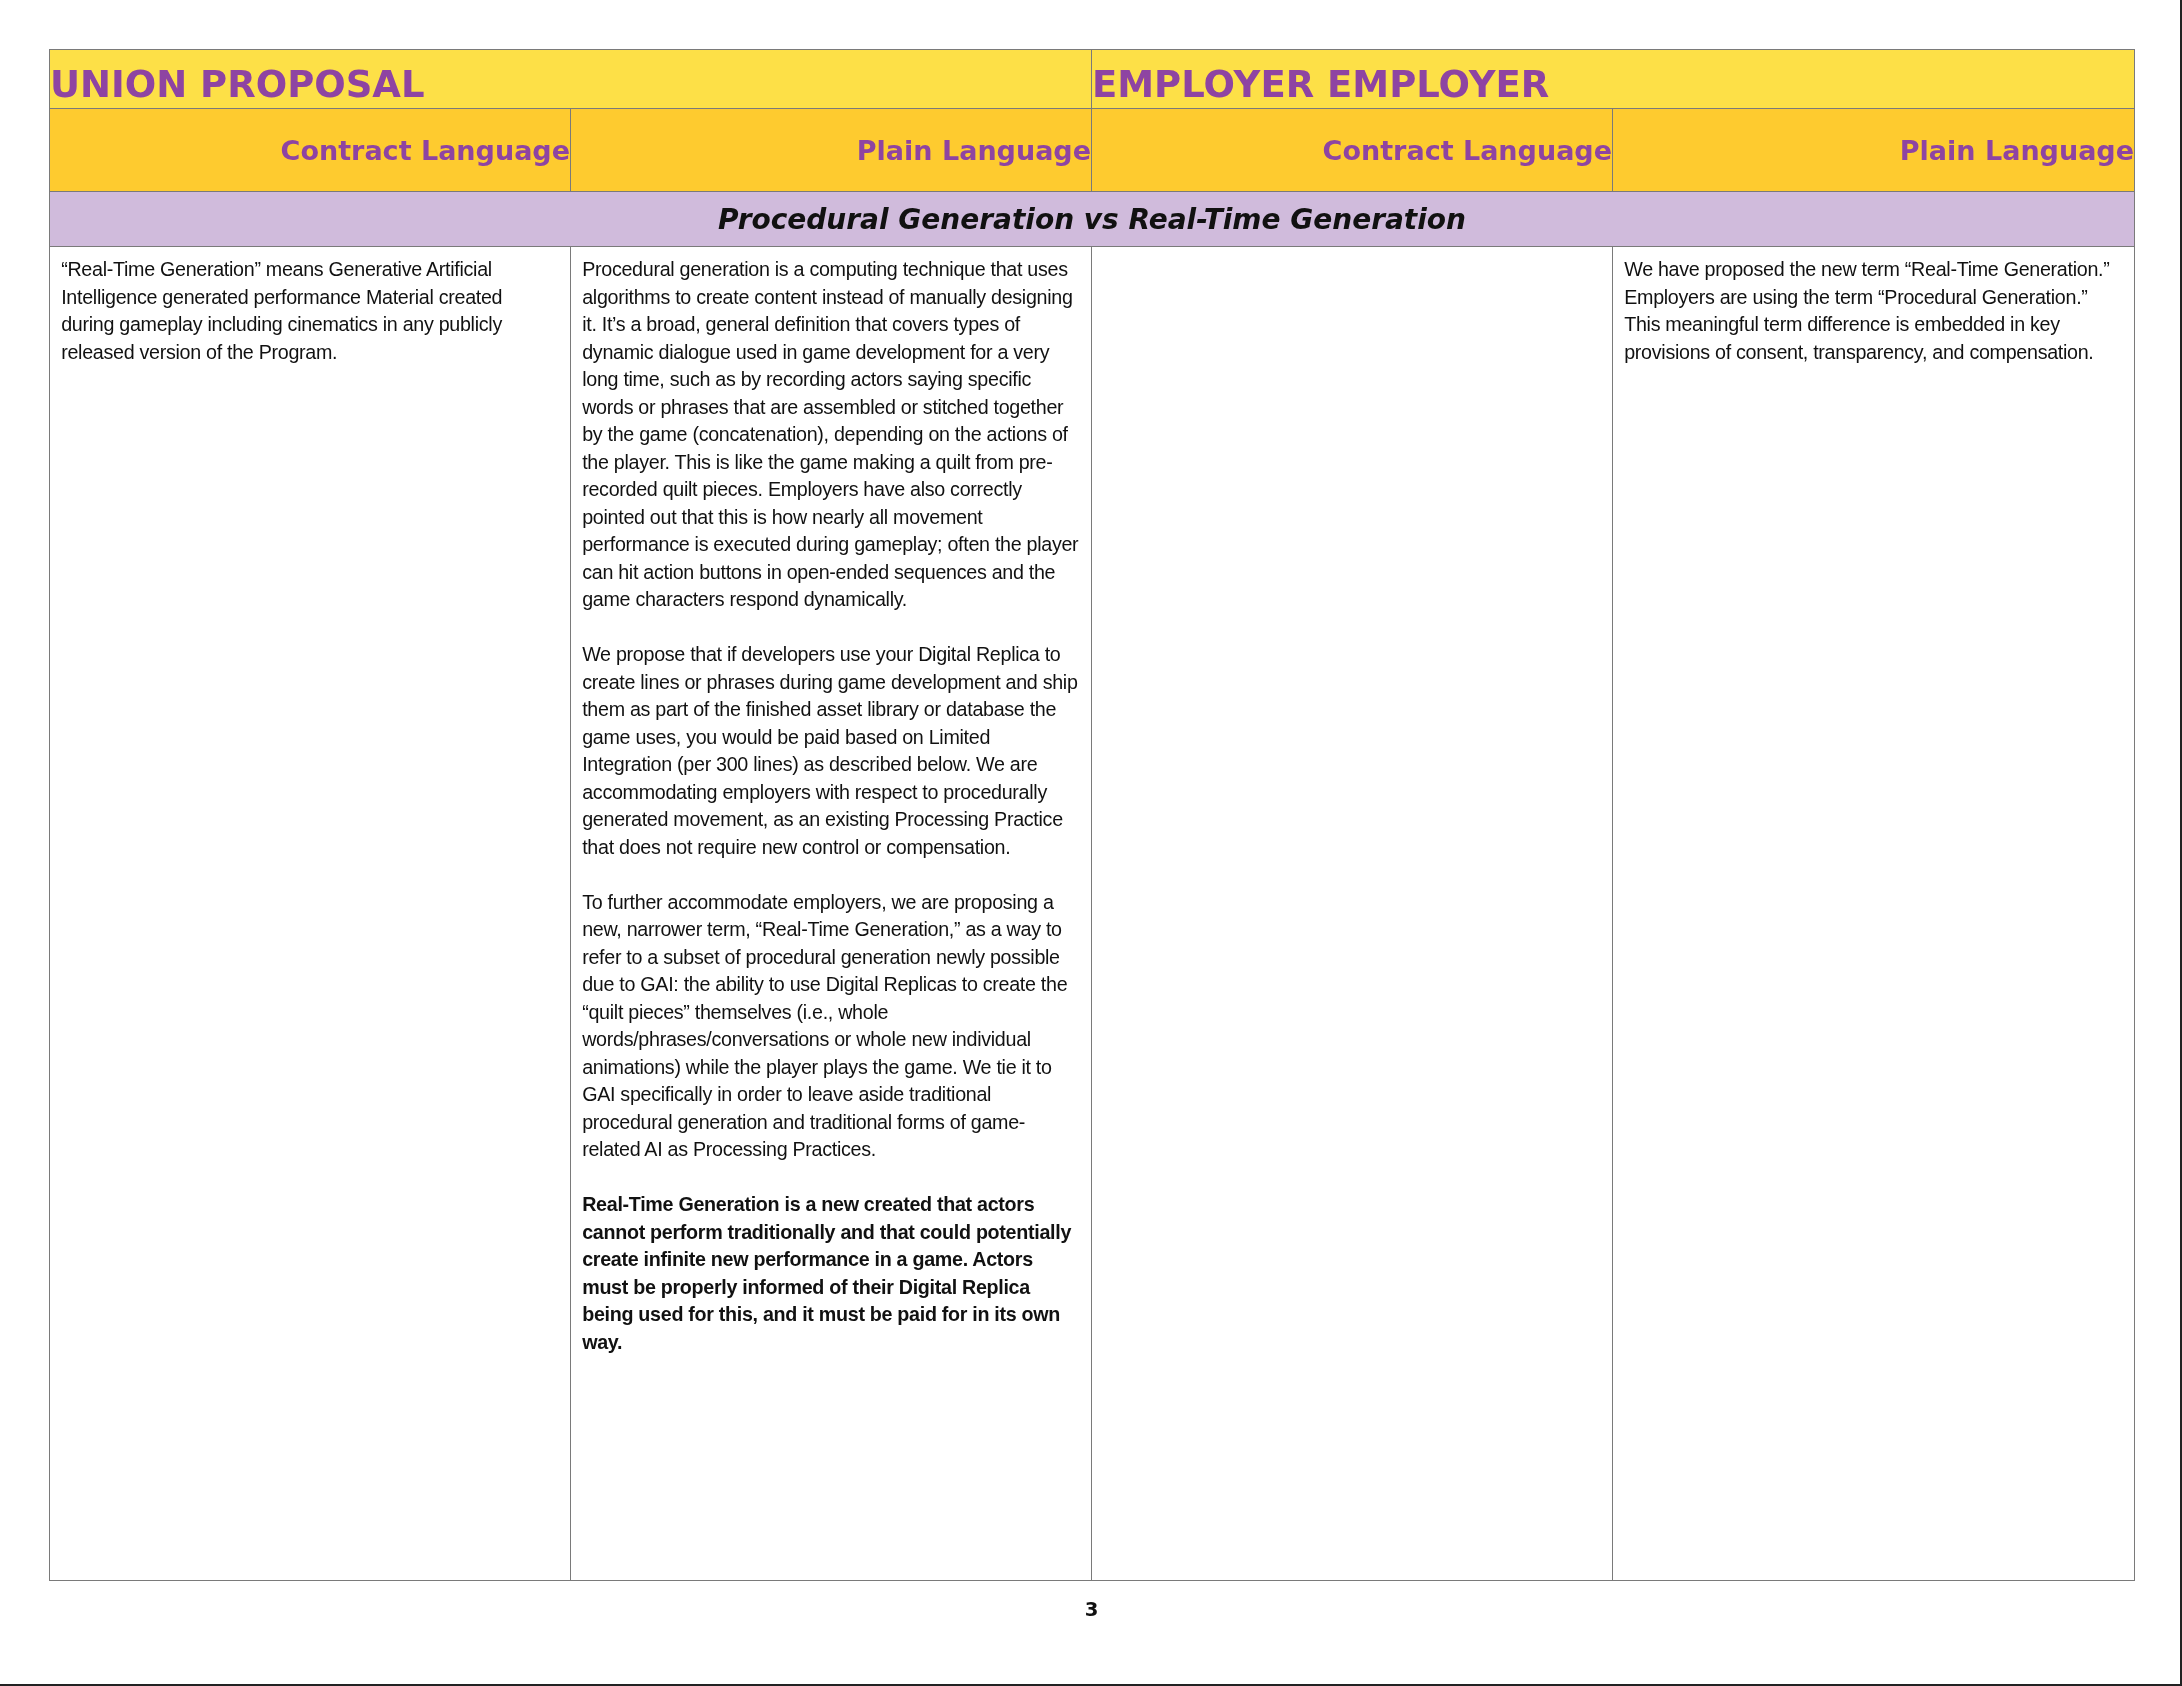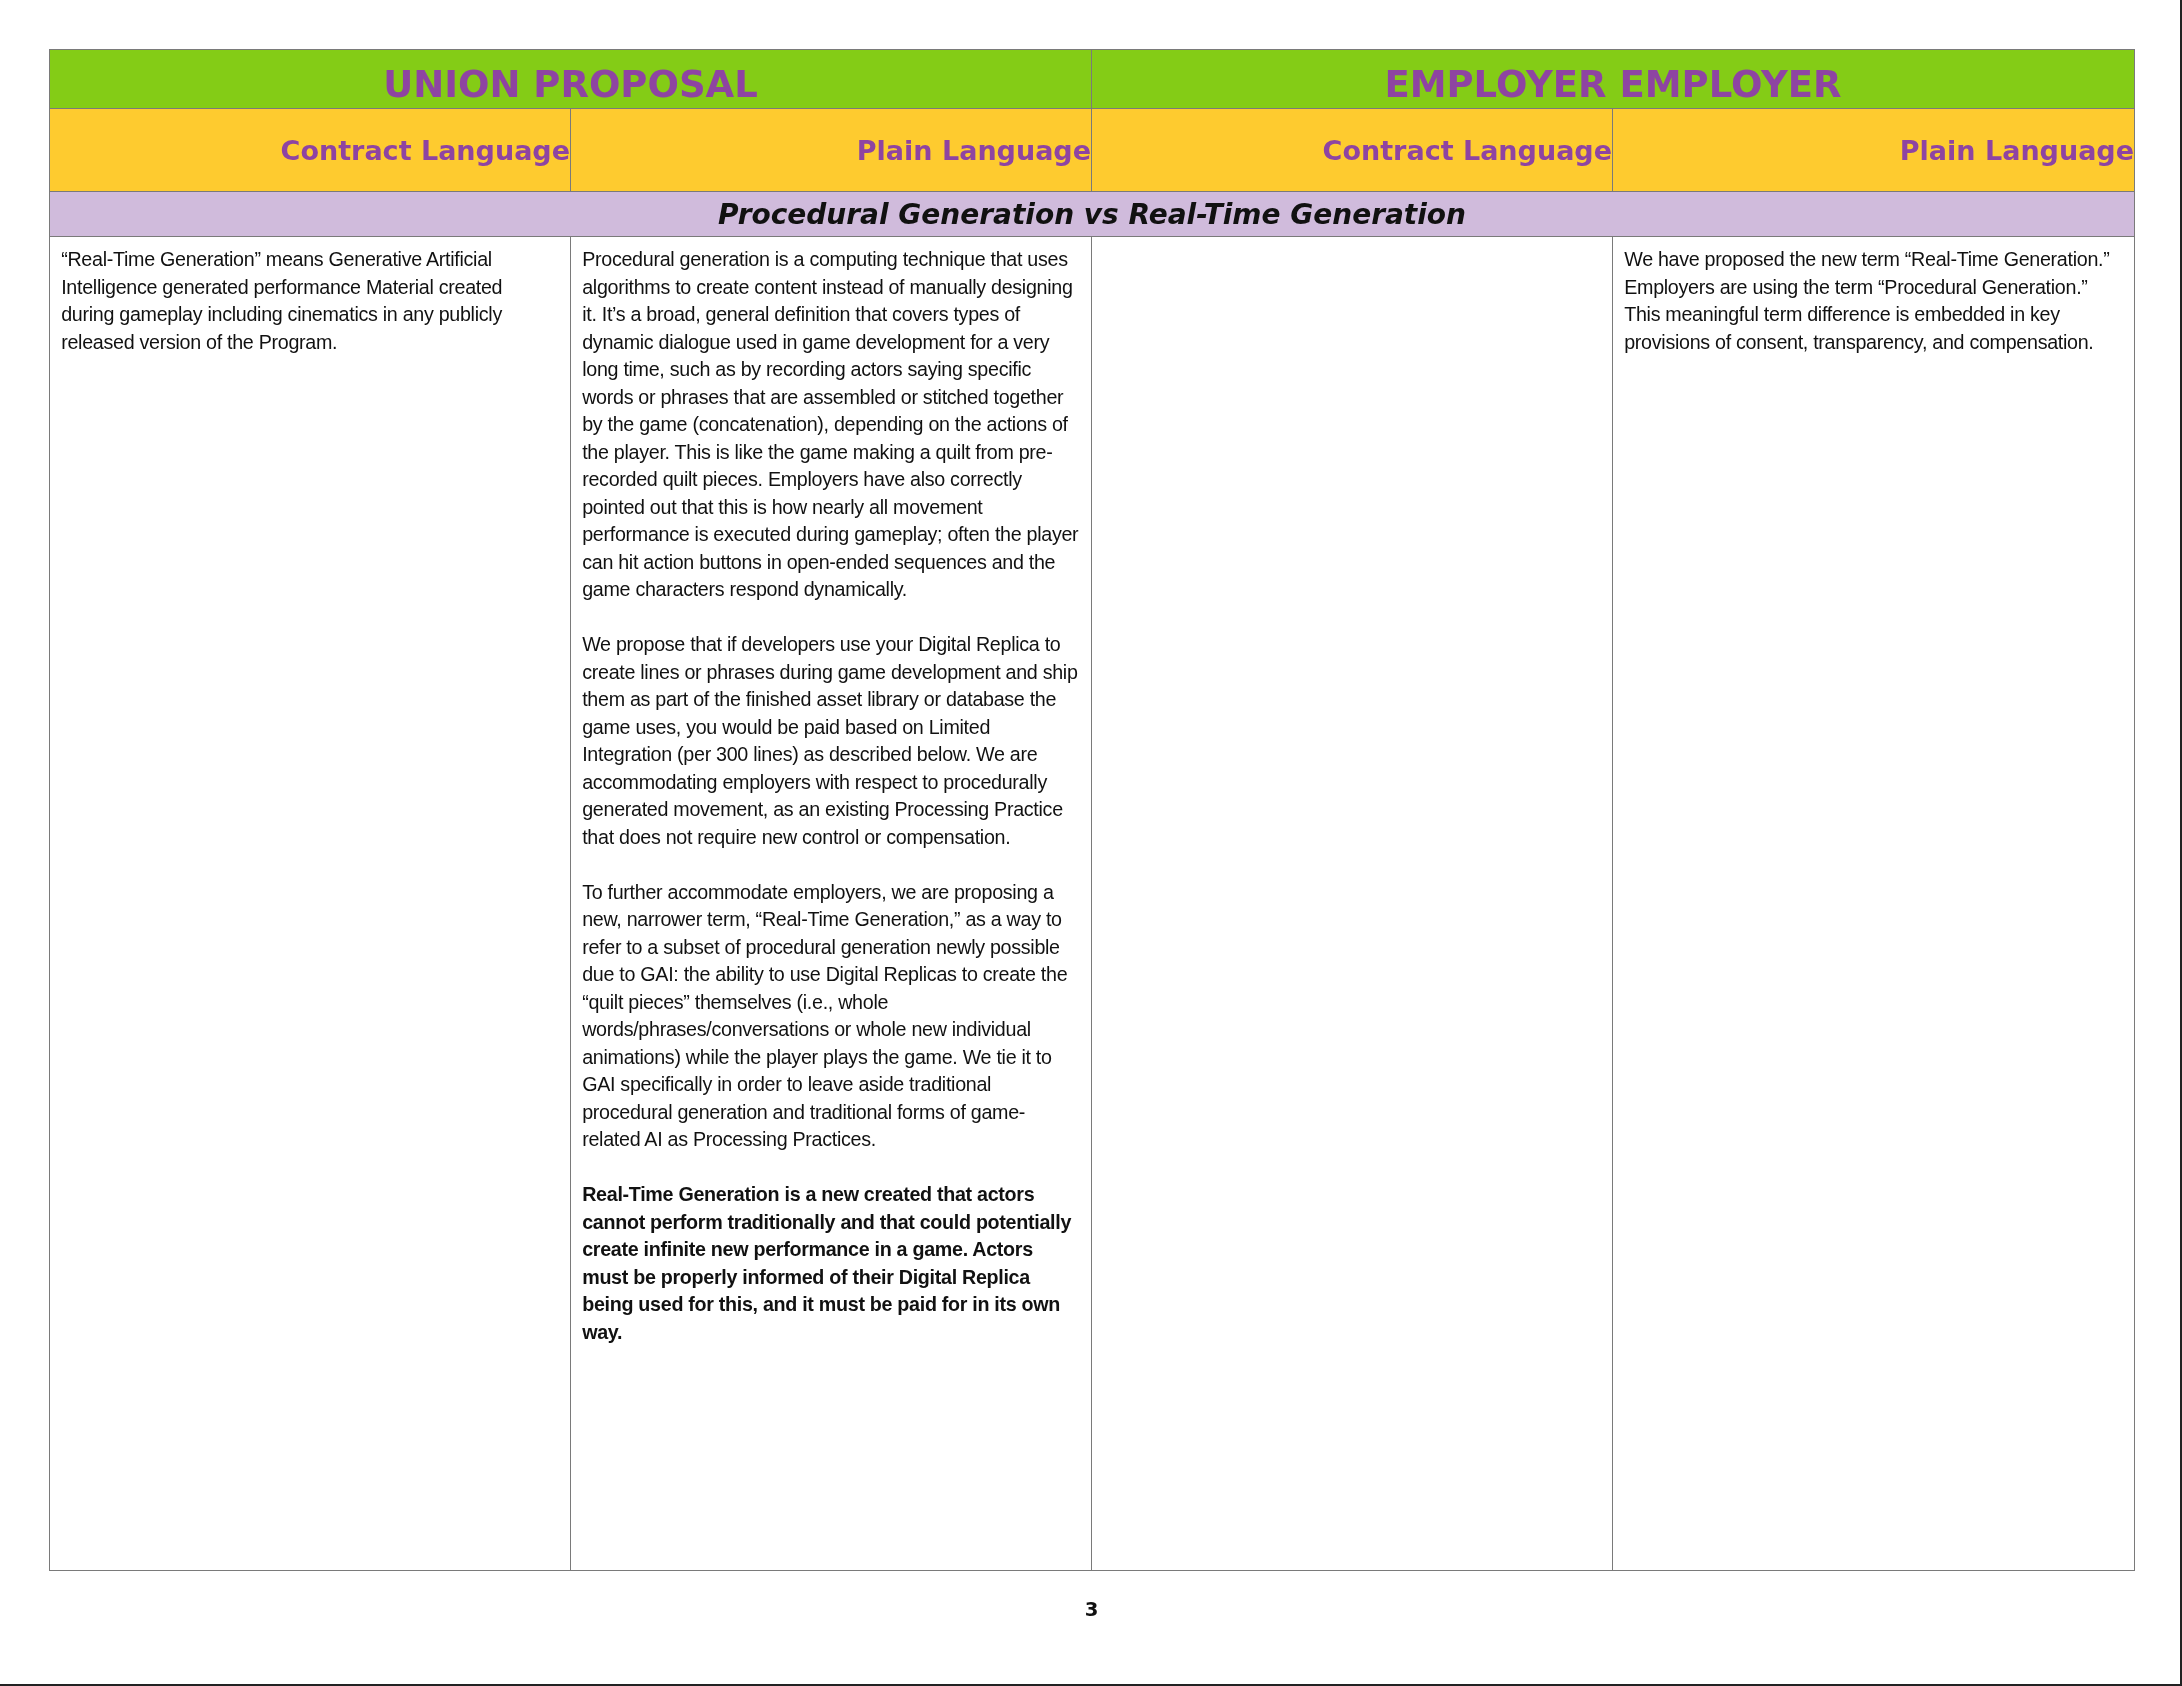--- a/index.html
+++ b/index.html
@@ -33,44 +33,44 @@
     width: 2085px;
     border-collapse: collapse;
     table-layout: fixed;
   }
   .proposal-table td, .proposal-table th {
     border: 1.9px solid #7a7a7a;
     padding: 0;
     box-sizing: border-box;
   }
   .hdr-major {
-    background: #84cc16;
+    background: #fde047;
     height: 59px;
     color: #8E44A2;
     font-family: "DejaVu Sans", sans-serif;
     font-weight: bold;
     font-size: 37px;
     letter-spacing: 0px;
-    text-align: center;
+    text-align: left;
     vertical-align: bottom;
     line-height: 47px;
   }
   .hdr-minor {
     background: #FECB2F;
     height: 83px;
     color: #8E44A2;
     font-family: "DejaVu Sans", sans-serif;
     font-weight: bold;
     font-size: 27px;
     text-align: right;
     vertical-align: middle;
   }
   .section-row td {
     background: #D0BBDC;
-    height: 45px;
+    height: 55px;
     color: #111;
     font-family: "DejaVu Sans", sans-serif;
     font-style: italic;
     font-weight: 600;
     font-size: 28px;
     text-align: center;
     vertical-align: middle;
   }
   .body-row td {
     height: 1334px;

